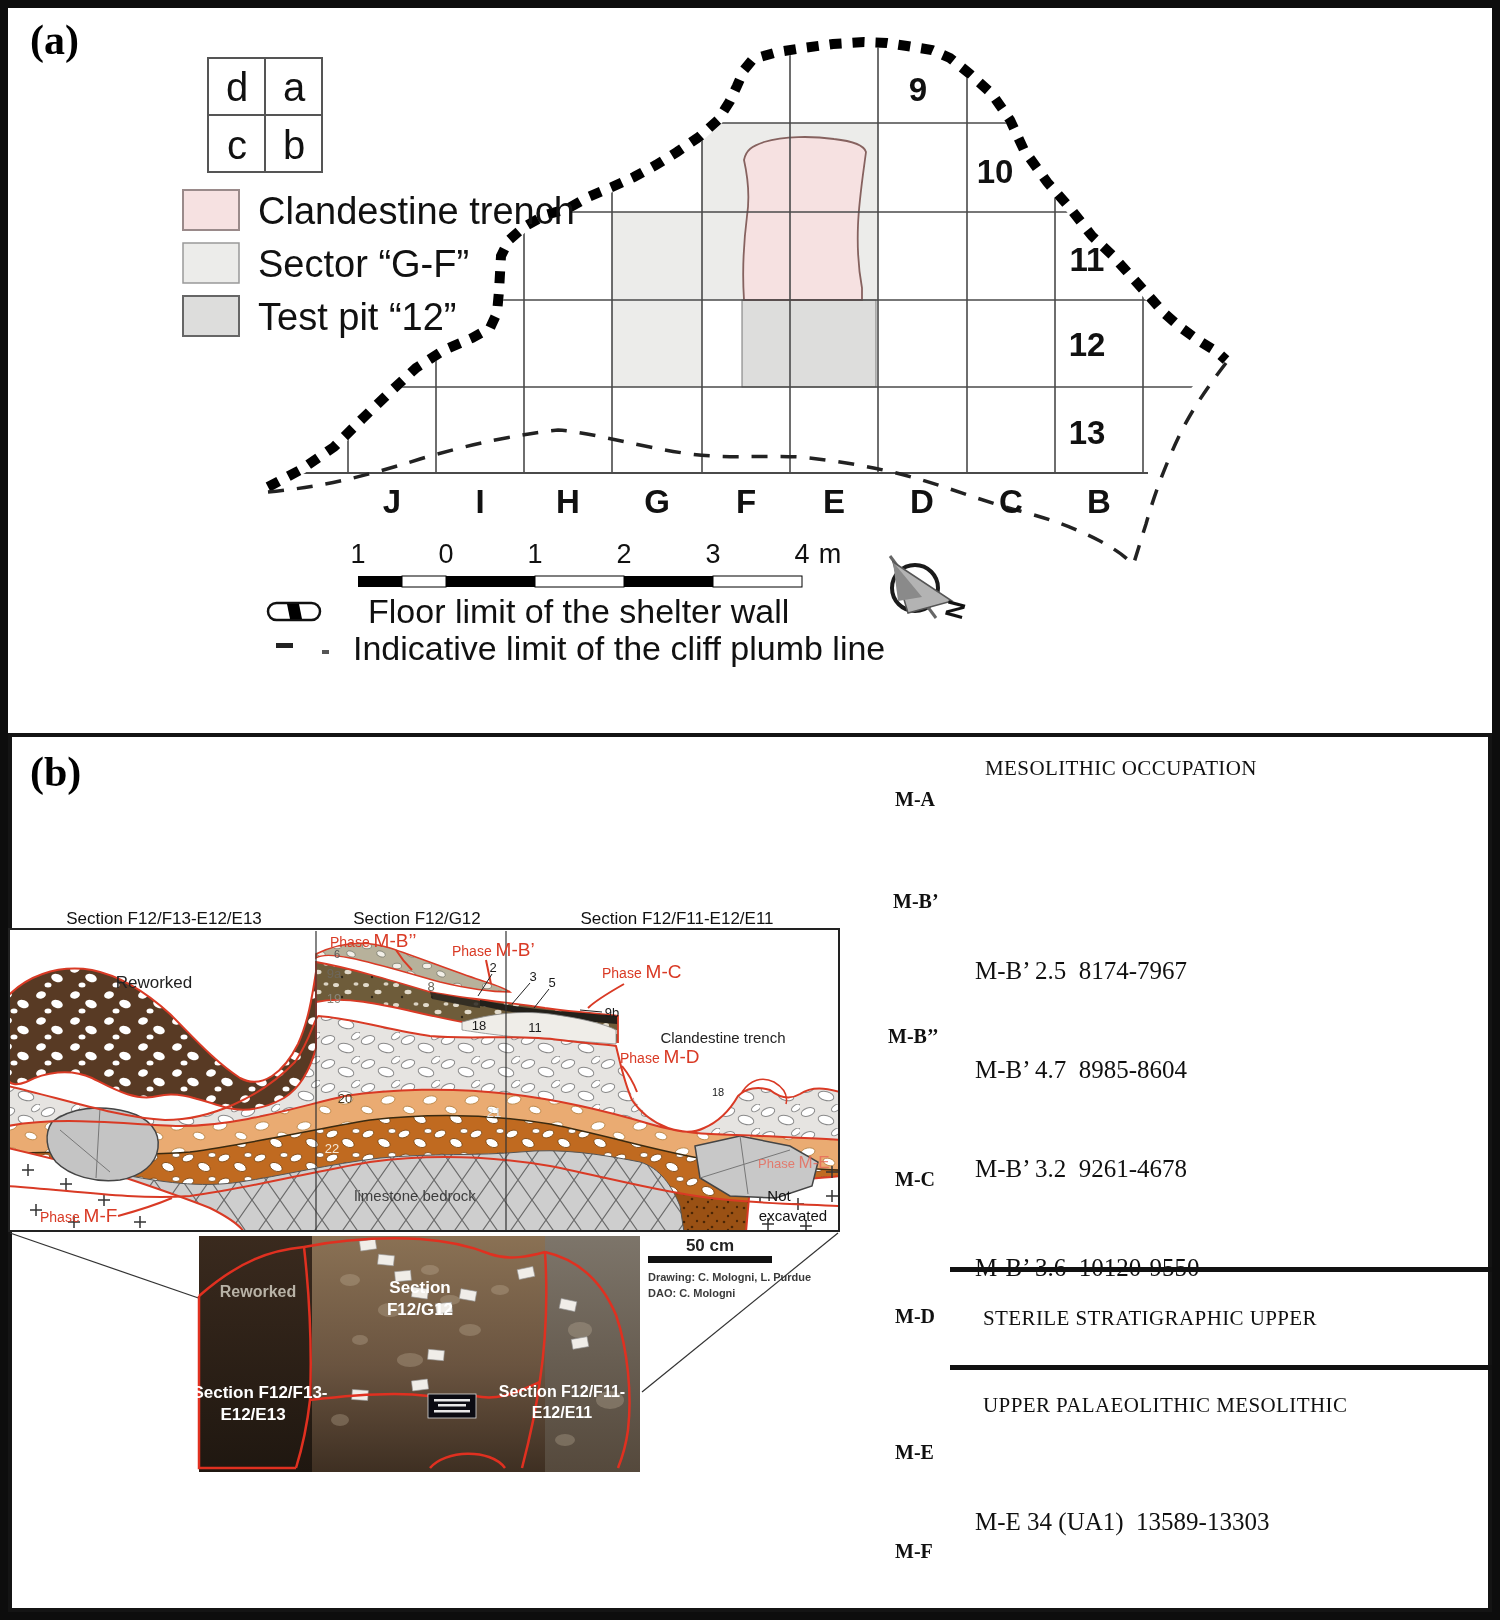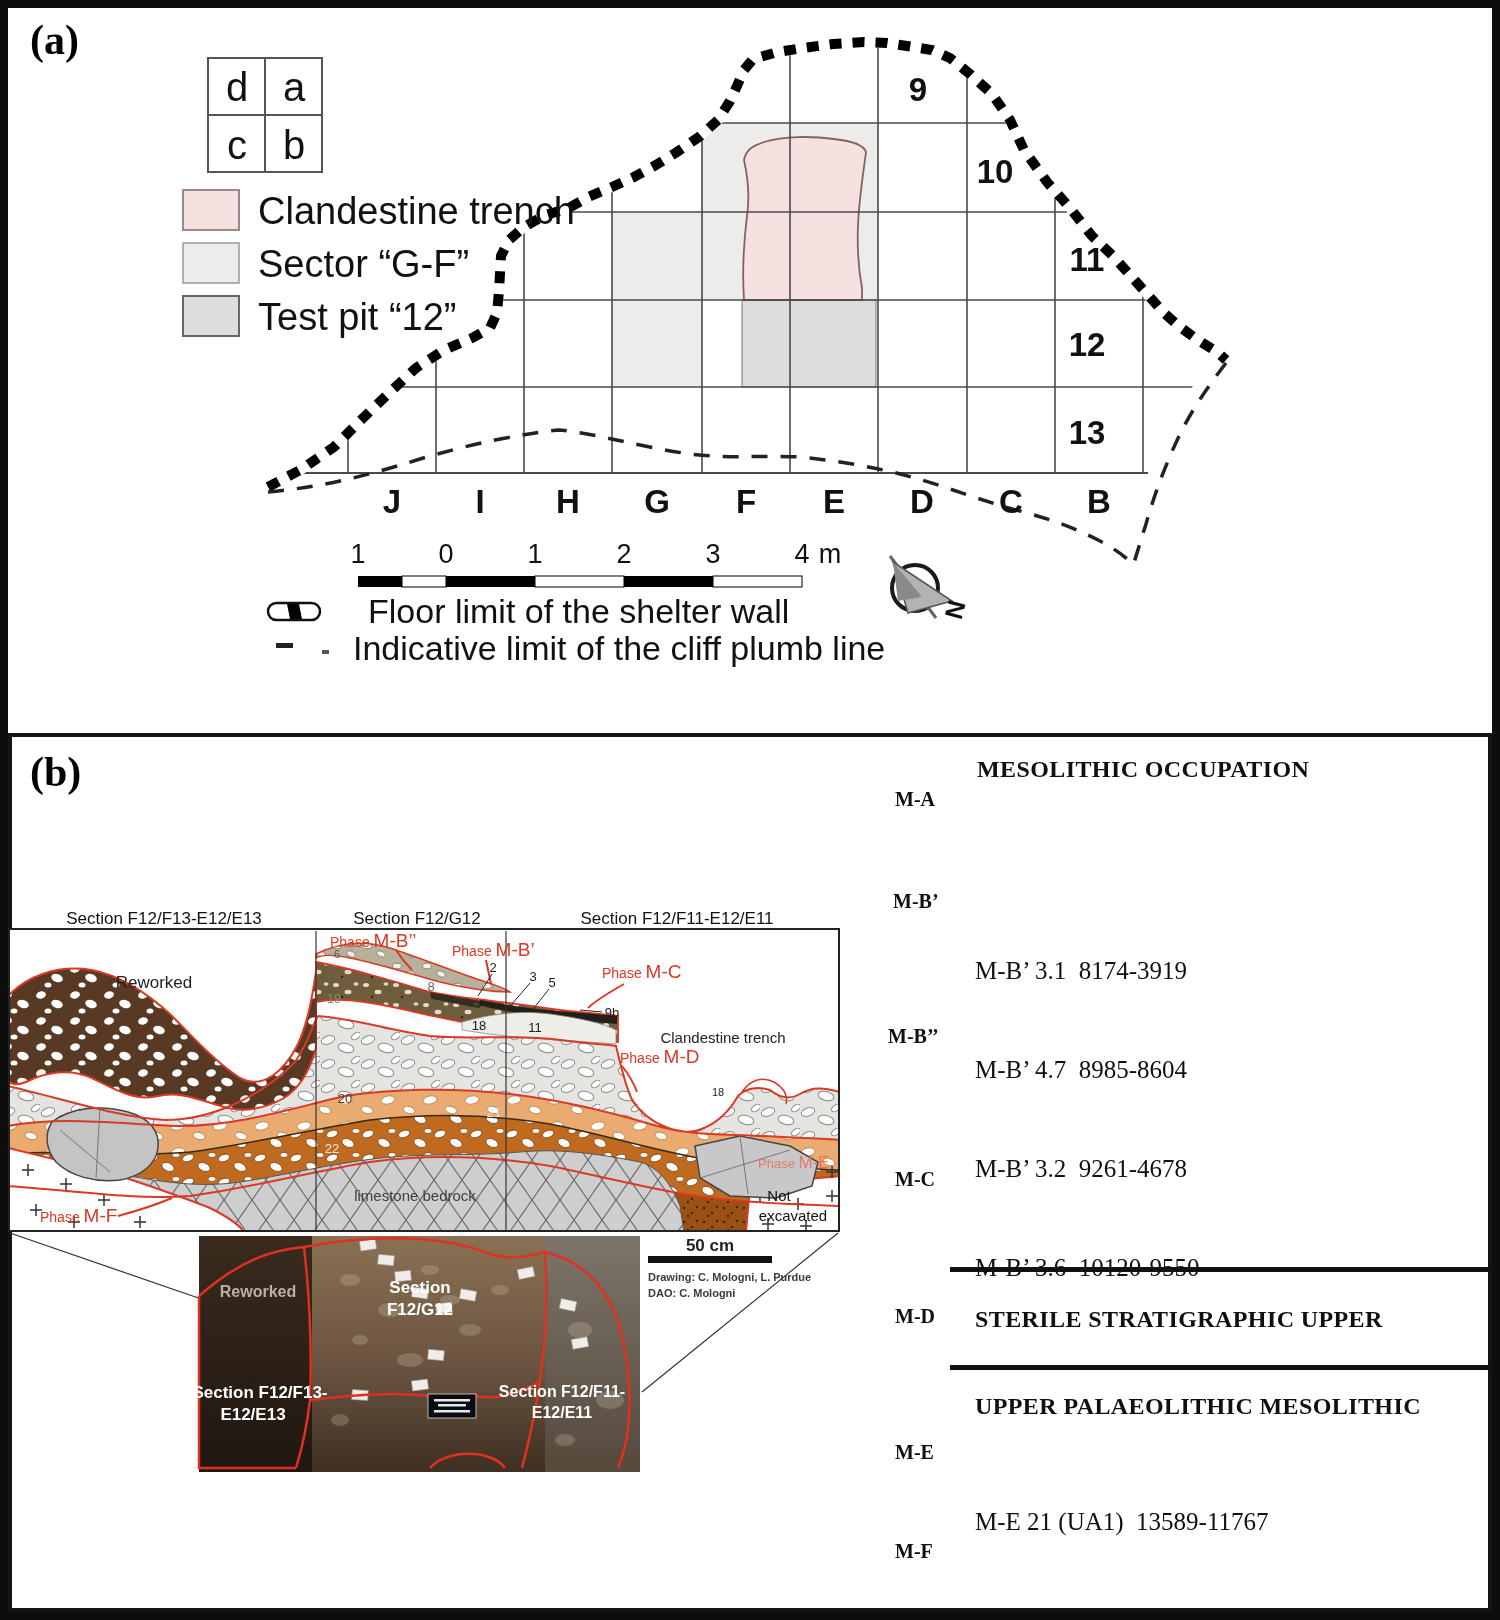--- a/index.html
+++ b/index.html
@@ -8,21 +8,21 @@
   .frame{position:absolute;left:0;top:0;width:1500px;height:1620px;
          border:8px solid #0d0d0d;box-sizing:border-box;pointer-events:none;}
   .panelb-box{position:absolute;left:8px;top:733px;width:1484px;height:879px;
          border:4px solid #141414;box-sizing:border-box;}
   .plabel{position:absolute;font-family:"Liberation Serif",serif;font-weight:bold;
           font-size:42px;color:#000;}
   svg{position:absolute;left:0;}
   svg text{font-family:"Liberation Sans",sans-serif;}
   .chron{position:absolute;font-family:"Liberation Serif",serif;color:#101010;}
   .code{font-weight:bold;font-size:20px;}
-  .hdr{font-weight:bold;font-size:24px;letter-spacing:.4px;}
+  .hdr{font-weight:normal;font-size:21px;letter-spacing:.4px;margin-left:8px;}
   .dates{font-size:25px;line-height:33px;white-space:pre;}
   .dates div{white-space:pre;}
   .rule{position:absolute;background:#111;height:5px;}
 </style>
 </head>
 <body>
 
 <div class="plabel" style="left:30px;top:16px;">(a)</div>
 
 <svg width="1500" height="733" viewBox="0 0 1500 733" style="top:0;">
@@ -380,32 +380,32 @@
     <rect x="648" y="1256" width="124" height="7" fill="#111"></rect>
     <text x="648" y="1281" font-size="11" font-weight="bold" fill="#3a3a3a">Drawing: C. Mologni, L. Purdue</text>
     <text x="648" y="1297" font-size="11" font-weight="bold" fill="#3a3a3a">DAO: C. Mologni</text>
   </g>
 </svg>
 
 <div class="chron hdr" style="left:977px;top:756px;">MESOLITHIC OCCUPATION</div>
 <div class="chron code" style="left:895px;top:788px;">M-A</div>
 <div class="chron code" style="left:893px;top:890px;">M-B’</div>
 <div class="chron dates" style="left:975px;top:888px;">
-  <div>M-B’ 3.1  8174-3919</div>
+  <div>M-B’ 2.5  8174-7967</div>
   <div>M-B’ 4.7  8985-8604</div>
   <div>M-B’ 3.2  9261-4678</div>
   <div>M-B’ 3.6  10120-9550</div>
 </div>
 <div class="chron code" style="left:888px;top:1025px;">M-B’’</div>
 <div class="chron code" style="left:895px;top:1168px;">M-C</div>
 <div class="rule" style="left:950px;top:1267px;width:542px;"></div>
 <div class="chron code" style="left:895px;top:1305px;">M-D</div>
 <div class="chron hdr" style="left:975px;top:1306px;">STERILE STRATIGRAPHIC UPPER</div>
 <div class="rule" style="left:950px;top:1365px;width:542px;"></div>
 <div class="chron hdr" style="left:975px;top:1393px;">UPPER PALAEOLITHIC MESOLITHIC</div>
 <div class="chron code" style="left:895px;top:1441px;">M-E</div>
 <div class="chron dates" style="left:975px;top:1439px;">
-  <div>M-E 21 (UA1)  13589-11767</div>
+  <div>M-E 34 (UA1)  13589-13303</div>
   <div>M-E 21   14047-13617</div>
 </div>
 <div class="chron code" style="left:895px;top:1540px;">M-F</div>
 
 <div class="frame"></div>
 
 </body></html>

